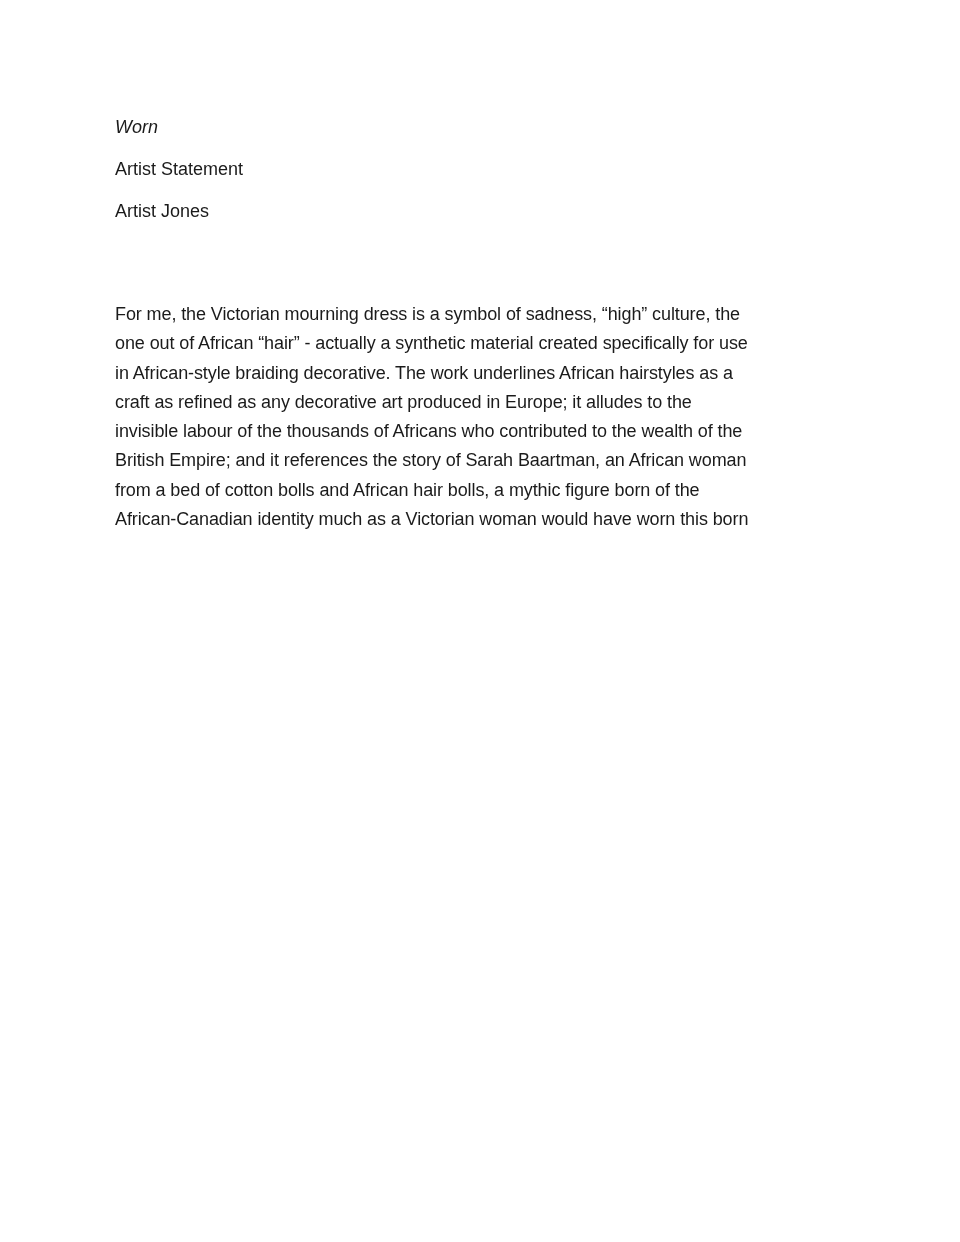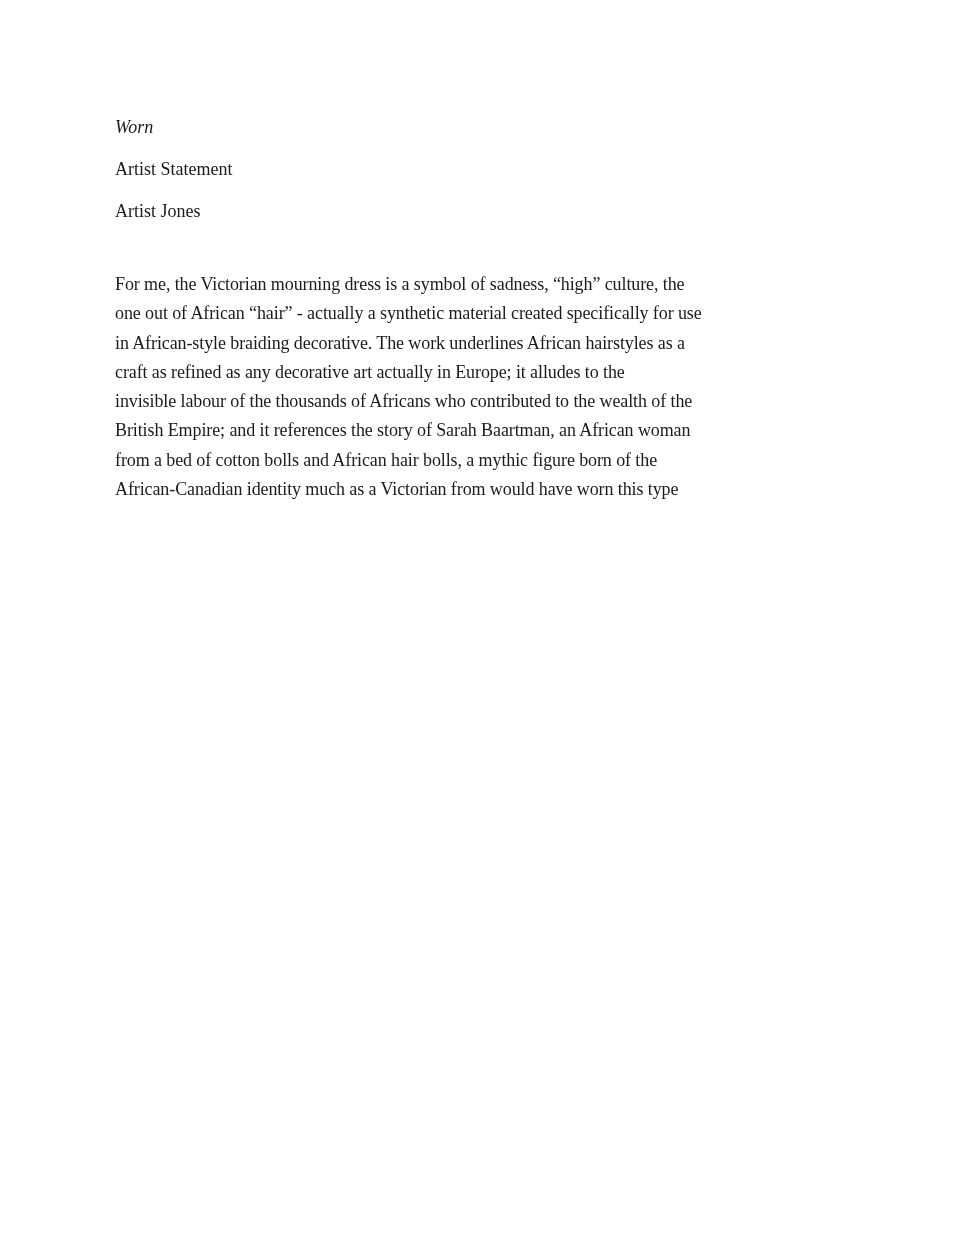--- a/index.html
+++ b/index.html
@@ -17,29 +17,27 @@
   .page {
     box-sizing: border-box;
     width: 960px;
     height: 1242px;
     padding: 106px 100px 0 115px;
   }
   .doc-header .header-line {
     font-size: 18px;
     line-height: 42px;
     white-space: nowrap;
-    font-family: Liberation Serif, serif;
   }
   .doc-title {
     font-style: italic;
   }
   .doc-body {
-    margin-top: 38px;
+    margin-top: 68px;
     width: 745px;
-    font-family: Liberation Serif, serif;
   }
   .doc-body .body-line {
     font-size: 18px;
     line-height: 29.3px;
     white-space: nowrap;
     letter-spacing: -0.1px;
   }
 </style>
 </head>
 <body>
@@ -49,20 +47,20 @@
   <div class="doc-header">
     <div class="header-line doc-title">Worn</div>
     <div class="header-line">Artist Statement</div>
     <div class="header-line">Artist Jones</div>
   </div>
 
   <div class="doc-body">
     <div class="body-line">For me, the Victorian mourning dress is a symbol of sadness, “high” culture, the</div>
     <div class="body-line">one out of African “hair” - actually a synthetic material created specifically for use</div>
     <div class="body-line">in African-style braiding decorative. The work underlines African hairstyles as a</div>
-    <div class="body-line">craft as refined as any decorative art actually in Europe; it alludes to the</div>
+    <div class="body-line">craft as refined as any decorative art produced in Europe; it alludes to the</div>
     <div class="body-line">invisible labour of the thousands of Africans who contributed to the wealth of the</div>
     <div class="body-line">British Empire; and it references the story of Sarah Baartman, an African woman</div>
     <div class="body-line">from a bed of cotton bolls and African hair bolls, a mythic figure born of the</div>
-    <div class="body-line">African-Canadian identity much as a Victorian from would have worn this type</div>
+    <div class="body-line">African-Canadian identity much as a Victorian woman would have worn this born</div>
   </div>
 
 </div>
 
 </body></html>

